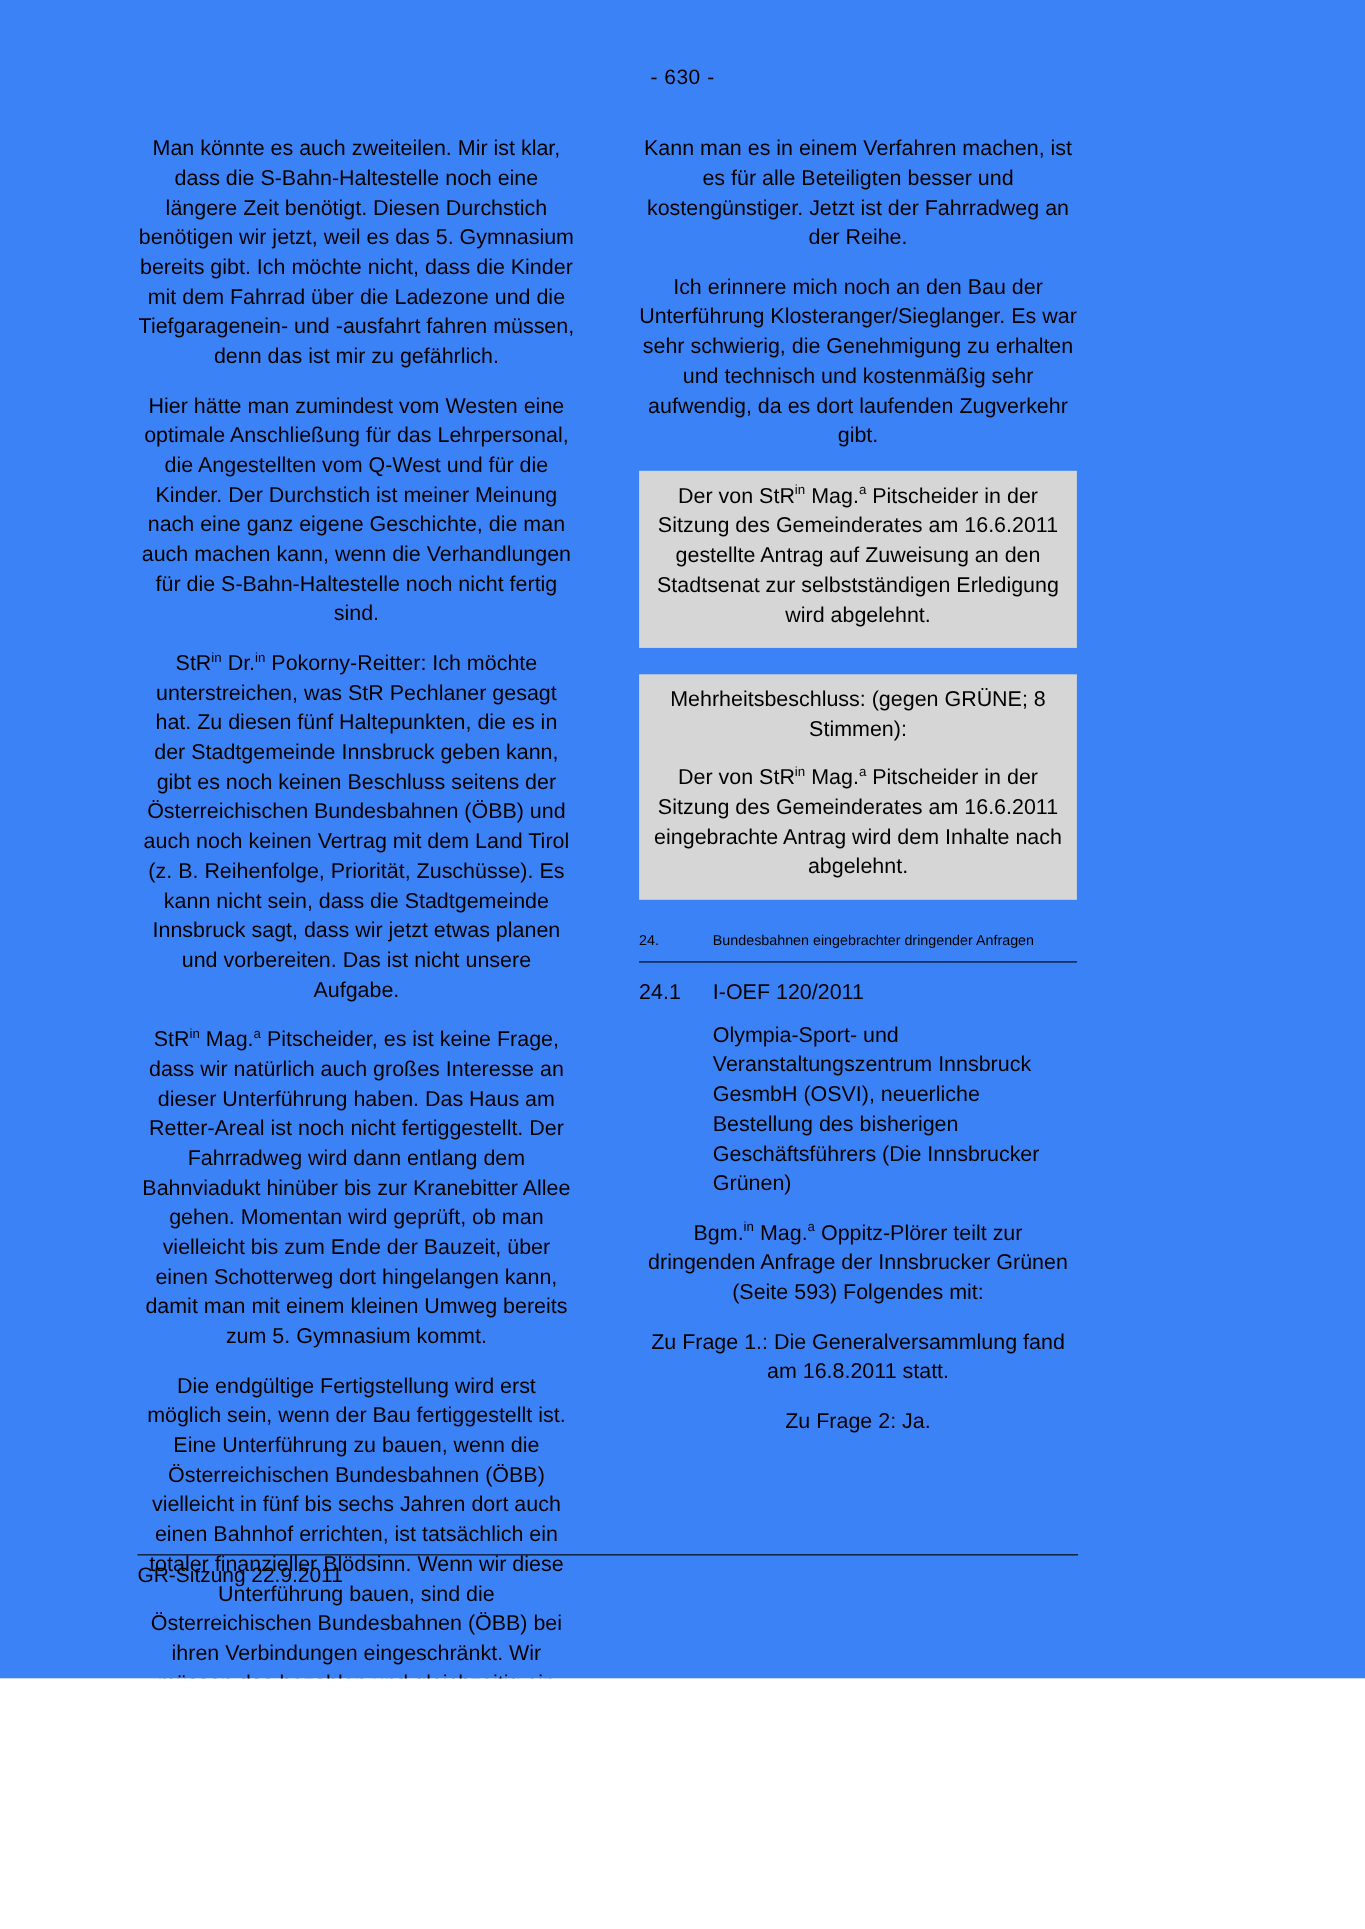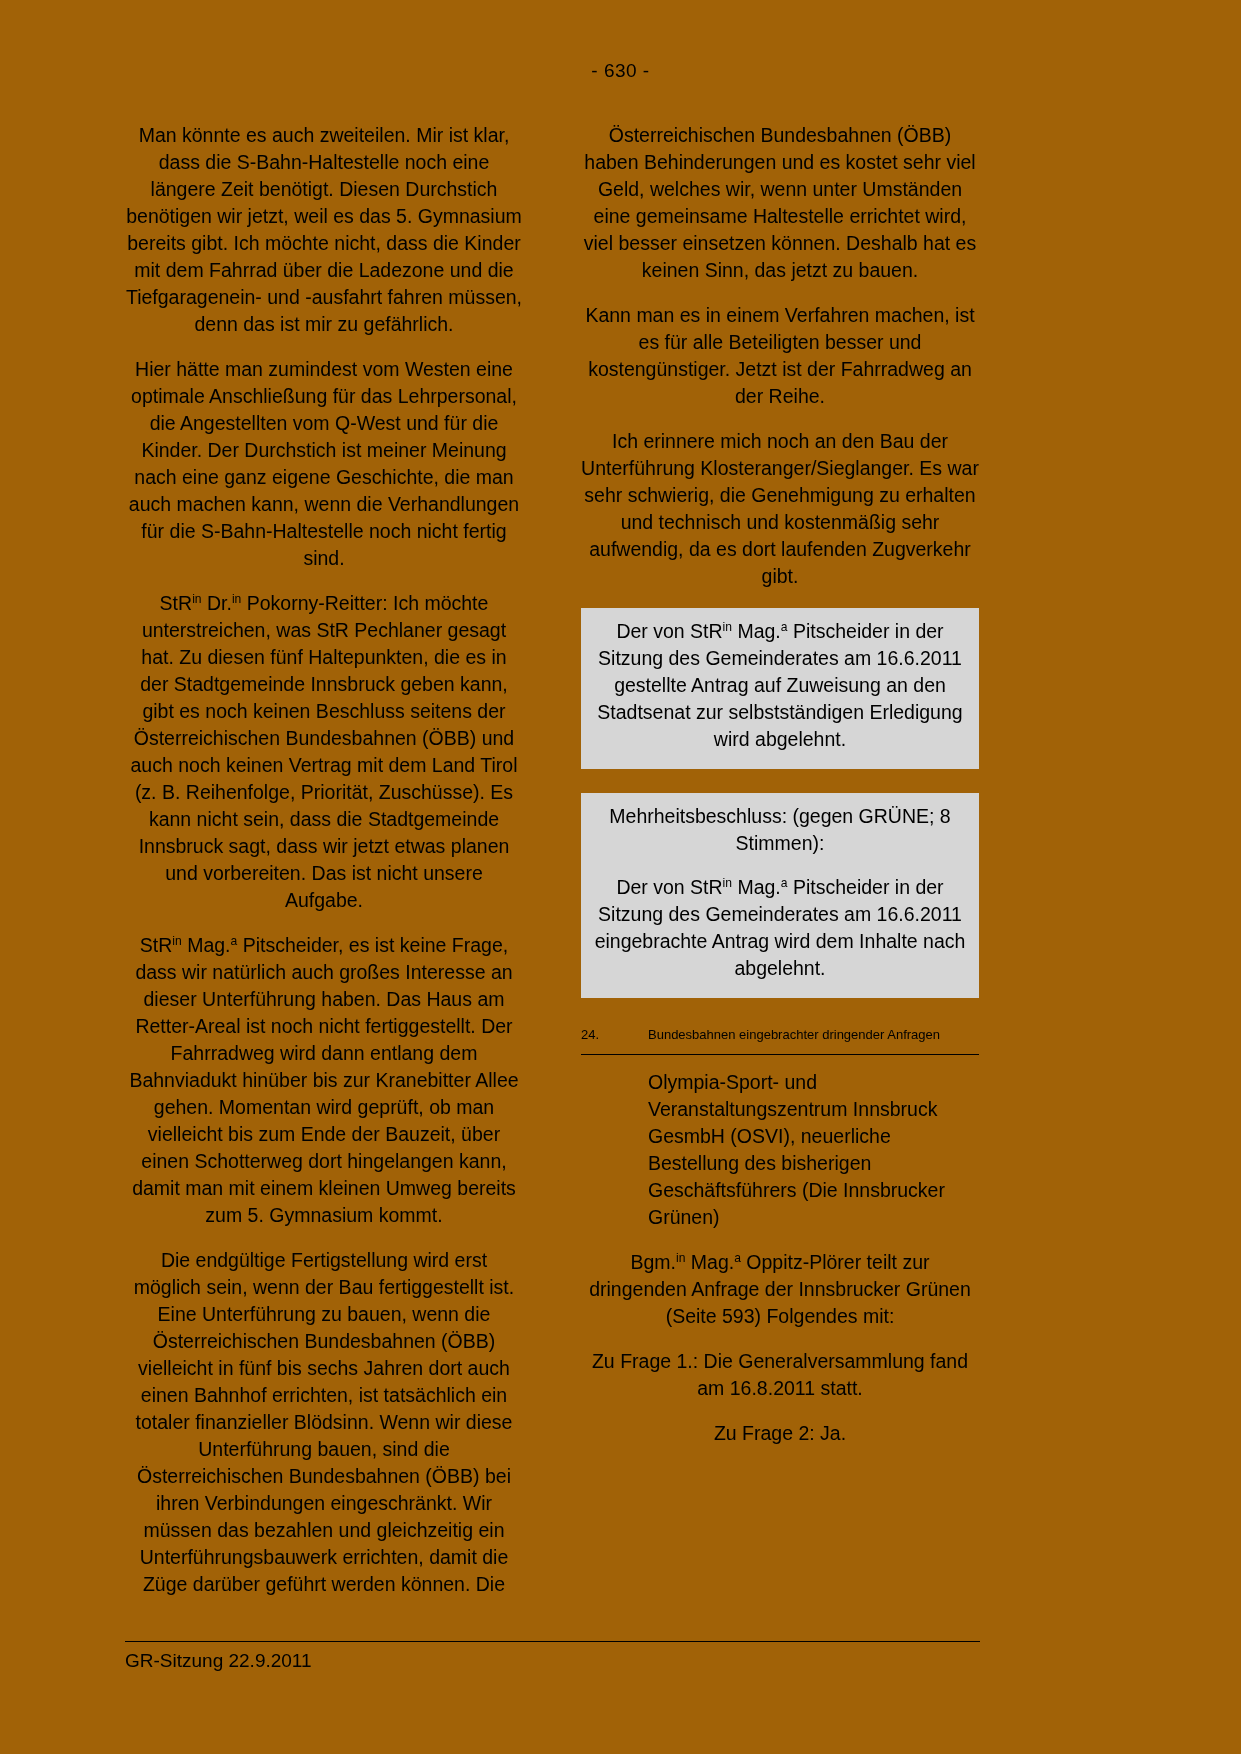--- a/index.html
+++ b/index.html
@@ -3,23 +3,23 @@
 <meta charset="utf-8">
 <style>
   html, body {
     margin: 0;
     padding: 0;
     background: #ffffff;
   }
   .page {
     position: relative;
     width: 1241px;
-    height: 1754px;
+    height: 1526px;
     margin: 0 auto;
-    background: #a16207;
+    background: #3b82f6;
     font-family: "Liberation Sans", sans-serif;
     color: #000000;
     box-sizing: border-box;
   }
   .page-number {
     position: absolute;
     top: 60px;
     left: 0;
     width: 100%;
     text-align: center;
@@ -125,39 +125,42 @@
 
     <div class="col">
       <p>Man könnte es auch zweiteilen. Mir ist klar, dass die S-Bahn-Haltestelle noch eine längere Zeit benötigt. Diesen Durchstich benötigen wir jetzt, weil es das 5. Gymnasium bereits gibt. Ich möchte nicht, dass die Kinder mit dem Fahrrad über die Ladezone und die Tiefgaragenein- und -ausfahrt fahren müssen, denn das ist mir zu gefährlich.</p>
       <p>Hier hätte man zumindest vom Westen eine optimale Anschließung für das Lehrpersonal, die Angestellten vom Q-West und für die Kinder. Der Durchstich ist meiner Meinung nach eine ganz eigene Geschichte, die man auch machen kann, wenn die Verhandlungen für die S-Bahn-Haltestelle noch nicht fertig sind.</p>
       <p><span>StR</span><sup>in</sup><span> Dr.</span><sup>in</sup><span> Pokorny-Reitter: Ich möchte unterstreichen, was StR Pechlaner gesagt hat. Zu diesen fünf Haltepunkten, die es in der Stadtgemeinde Innsbruck geben kann, gibt es noch keinen Beschluss seitens der Österreichischen Bundesbahnen (ÖBB) und auch noch keinen Vertrag mit dem Land Tirol (z. B. Reihenfolge, Priorität, Zuschüsse). Es kann nicht sein, dass die Stadtgemeinde Innsbruck sagt, dass wir jetzt etwas planen und vorbereiten. Das ist nicht unsere Aufgabe.</span></p>
       <p><span>StR</span><sup>in</sup><span> Mag.</span><sup>a</sup><span> Pitscheider, es ist keine Frage, dass wir natürlich auch großes Interesse an dieser Unterführung haben. Das Haus am Retter-Areal ist noch nicht fertiggestellt. Der Fahrradweg wird dann entlang dem Bahnviadukt hinüber bis zur Kranebitter Allee gehen. Momentan wird geprüft, ob man vielleicht bis zum Ende der Bauzeit, über einen Schotterweg dort hingelangen kann, damit man mit einem kleinen Umweg bereits zum 5. Gymnasium kommt.</span></p>
       <p>Die endgültige Fertigstellung wird erst möglich sein, wenn der Bau fertiggestellt ist. Eine Unterführung zu bauen, wenn die Österreichischen Bundesbahnen (ÖBB) vielleicht in fünf bis sechs Jahren dort auch einen Bahnhof errichten, ist tatsächlich ein totaler finanzieller Blödsinn. Wenn wir diese Unterführung bauen, sind die Österreichischen Bundesbahnen (ÖBB) bei ihren Verbindungen eingeschränkt. Wir müssen das bezahlen und gleichzeitig ein Unterführungsbauwerk errichten, damit die Züge darüber geführt werden können. Die</p>
     </div>
 
     <div class="col col-right">
-      <p>Österreichischen Bundesbahnen (ÖBB) haben Behinderungen und es kostet sehr viel Geld, welches wir, wenn unter Umständen eine gemeinsame Haltestelle errichtet wird, viel besser einsetzen können. Deshalb hat es keinen Sinn, das jetzt zu bauen.</p>
       <p>Kann man es in einem Verfahren machen, ist es für alle Beteiligten besser und kostengünstiger. Jetzt ist der Fahrradweg an der Reihe.</p>
       <p>Ich erinnere mich noch an den Bau der Unterführung Klosteranger/Sieglanger. Es war sehr schwierig, die Genehmigung zu erhalten und technisch und kostenmäßig sehr aufwendig, da es dort laufenden Zugverkehr gibt.</p>
 
       <div class="shaded">
         <p><span>Der von StR</span><sup>in</sup><span> Mag.</span><sup>a</sup><span> Pitscheider in der Sitzung des Gemeinderates am 16.6.2011 gestellte Antrag auf Zuweisung an den Stadtsenat zur selbstständigen Erledigung wird abgelehnt.</span></p>
       </div>
 
       <div class="shaded">
         <p>Mehrheitsbeschluss: (gegen GRÜNE; 8 Stimmen):</p>
         <p><span>Der von StR</span><sup>in</sup><span> Mag.</span><sup>a</sup><span> Pitscheider in der Sitzung des Gemeinderates am 16.6.2011 eingebrachte Antrag wird dem Inhalte nach abgelehnt.</span></p>
       </div>
 
       <div class="agenda">
         <div class="agenda-head">
           <div class="agenda-num">24.</div>
           <div class="agenda-title">Bundesbahnen eingebrachter dringender Anfragen</div>
         </div>
         <div class="rule"></div>
+        <div class="sub-item">
+          <div class="sub-num">24.1</div>
+          <div class="sub-body">I-OEF 120/2011</div>
+        </div>
         <div class="sub-desc">Olympia-Sport- und Veranstaltungszentrum Innsbruck GesmbH (OSVI), neuerliche Bestellung des bisherigen Geschäftsführers (Die Innsbrucker Grünen)</div>
       </div>
 
       <p><span>Bgm.</span><sup>in</sup><span> Mag.</span><sup>a</sup><span> Oppitz-Plörer teilt zur dringenden Anfrage der Innsbrucker Grünen (Seite 593) Folgendes mit:</span></p>
       <p>Zu Frage 1.: Die Generalversammlung fand am 16.8.2011 statt.</p>
       <p>Zu Frage 2: Ja.</p>
     </div>
 
   </div>
 

